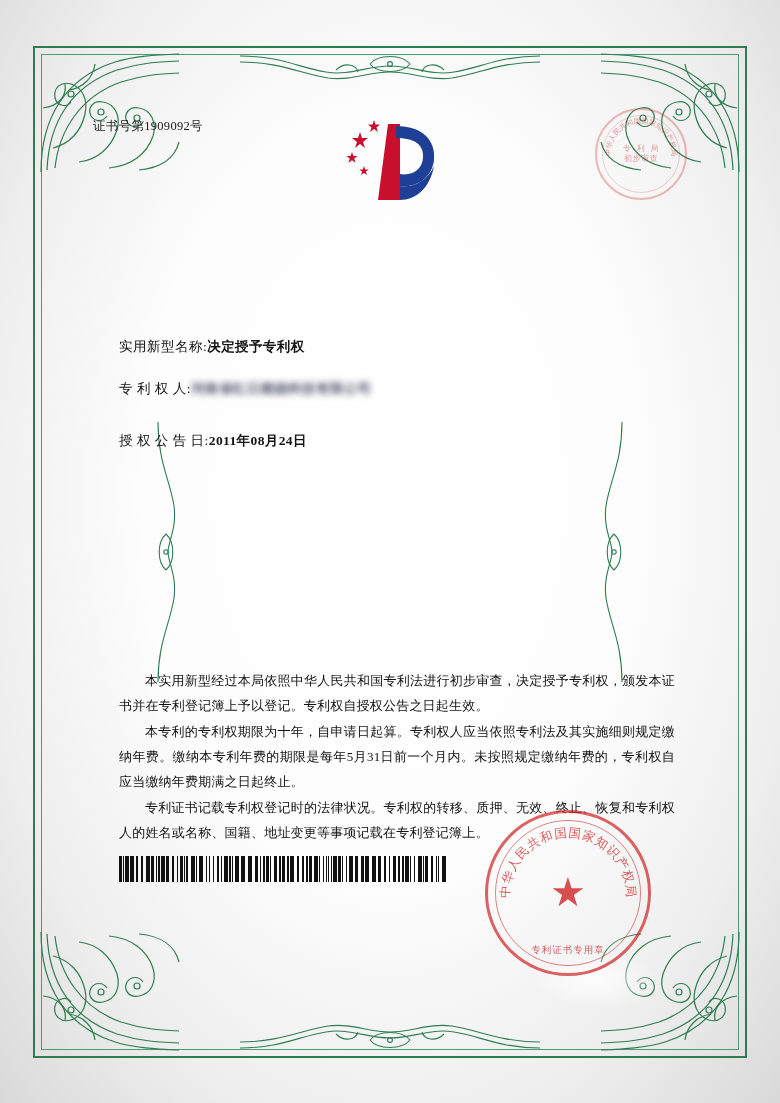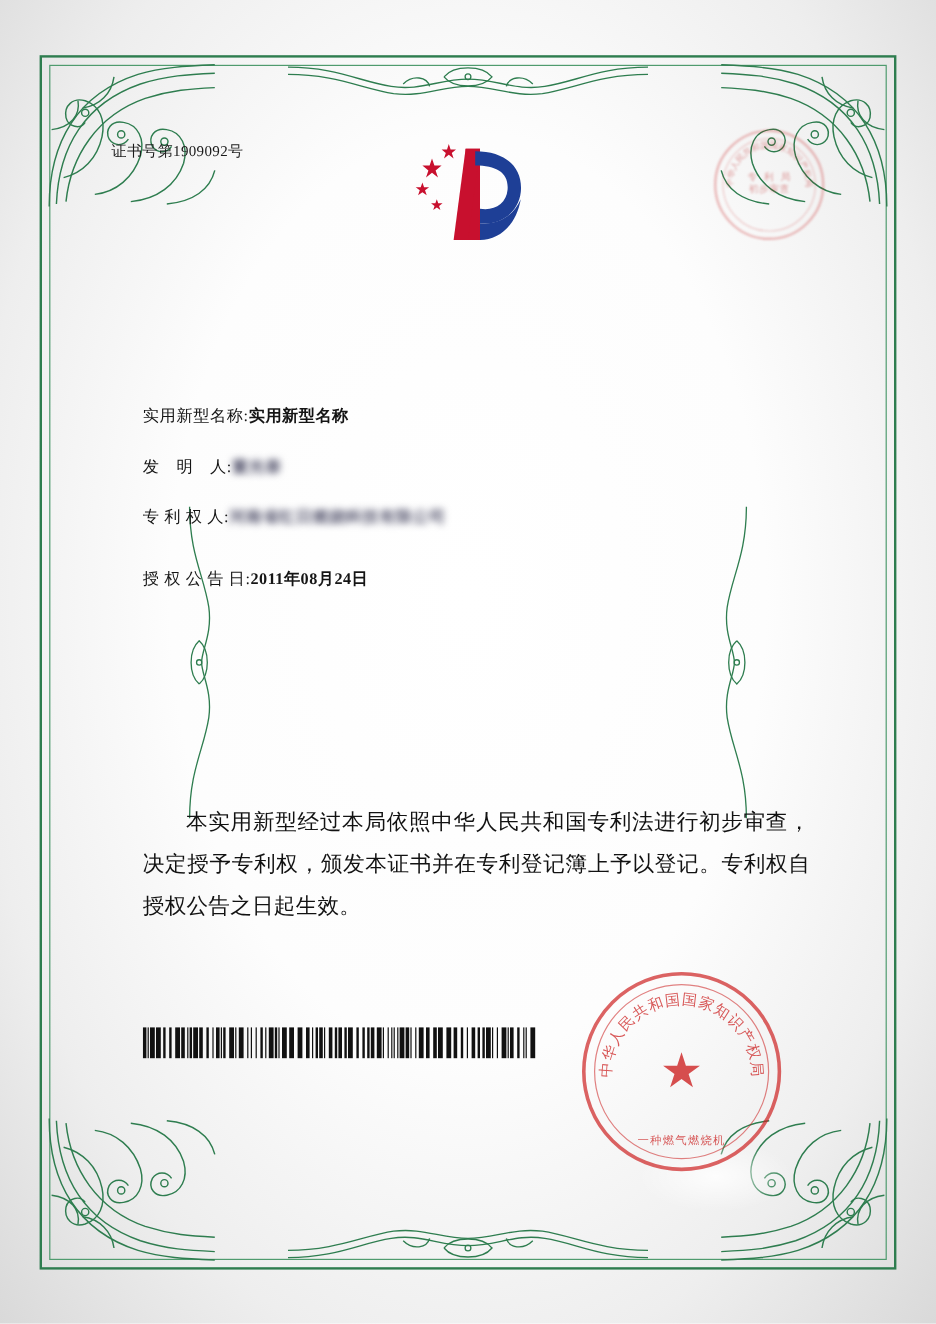--- a/index.html
+++ b/index.html
@@ -124,21 +124,21 @@
   .field.blur .val {
     filter: blur(3.2px);
     color: #5a5a72;
     font-weight: bold;
   }
   .field.gap-lg { margin-bottom: 34px; }
 
   .para {
     position: absolute;
     left: 58px; right: 44px; top: 598px;
-    font-size: 18px;
+    font-size: 13px;
     line-height: 1.95;
     color: #121212;
     text-align: justify;
     letter-spacing: .2px;
   }
   .para p { margin: 0; text-indent: 2em; }
 
   
   .barcode {
     position: absolute;
@@ -347,38 +347,36 @@
           <textPath href="#arcS" startOffset="50%" text-anchor="middle">中华人民共和国国家知识产权局</textPath>
         </text>
       </svg>
       <div class="center-txt">专 利 局<br>初步审查</div>
     </div>
 
 
     <div class="fields">
       <div class="field">
         <span class="lbl">实用新型名称:</span>
-        <span class="val plain">实用新型名称</span>
-      </div>
-      <div class="field blur">
-        <span class="lbl">发　明　人:</span>
-        <span class="val">董光泰</span>
+        <span class="val plain">决定授予专利权</span>
       </div>
       <div class="field blur gap-lg">
         <span class="lbl">专 利 权 人:</span>
         <span class="val">河南省红日燃烧科技有限公司</span>
       </div>
       <div class="field">
         <span class="lbl">授 权 公 告 日:</span>
         <span class="val plain">2011年08月24日</span>
       </div>
     </div>
 
     <div class="para">
       <p>本实用新型经过本局依照中华人民共和国专利法进行初步审查，决定授予专利权，颁发本证书并在专利登记簿上予以登记。专利权自授权公告之日起生效。</p>
+      <p>本专利的专利权期限为十年，自申请日起算。专利权人应当依照专利法及其实施细则规定缴纳年费。缴纳本专利年费的期限是每年5月31日前一个月内。未按照规定缴纳年费的，专利权自应当缴纳年费期满之日起终止。</p>
+      <p>专利证书记载专利权登记时的法律状况。专利权的转移、质押、无效、终止、恢复和专利权人的姓名或名称、国籍、地址变更等事项记载在专利登记簿上。</p>
     </div>
 
     <div class="barcode" id="barcode">
         <i style="width: 3px;"></i>
         <i style="width: 1px; background: transparent;"></i>
         <i style="width: 1px;"></i>
         <i style="width: 1px; background: transparent;"></i>
         <i style="width: 4px;"></i>
         <i style="width: 1px; background: transparent;"></i>
         <i style="width: 4px;"></i>
@@ -535,17 +533,17 @@
       <div class="ring-i"></div>
       <svg class="curve" viewBox="0 0 166 166">
         <defs>
             <path id="arcB" d="M22,86 a61,61 0 0 1 122,0"></path>
           </defs>
         <text font-size="13" fill="rgba(204,30,30,.8)" letter-spacing="1">
           <textPath href="#arcB" startOffset="50%" text-anchor="middle">中华人民共和国国家知识产权局</textPath>
         </text>
       </svg>
       <div class="star">★</div>
-      <div class="bottom-txt">一种燃气燃烧机</div>
+      <div class="bottom-txt">专利证书专用章</div>
     </div>
 
   </div>
 </div>
 
 </body></html>

